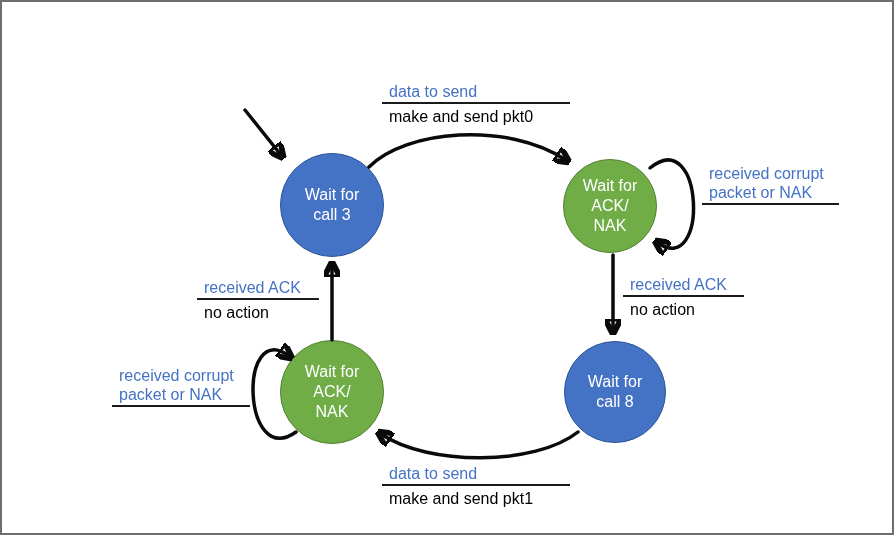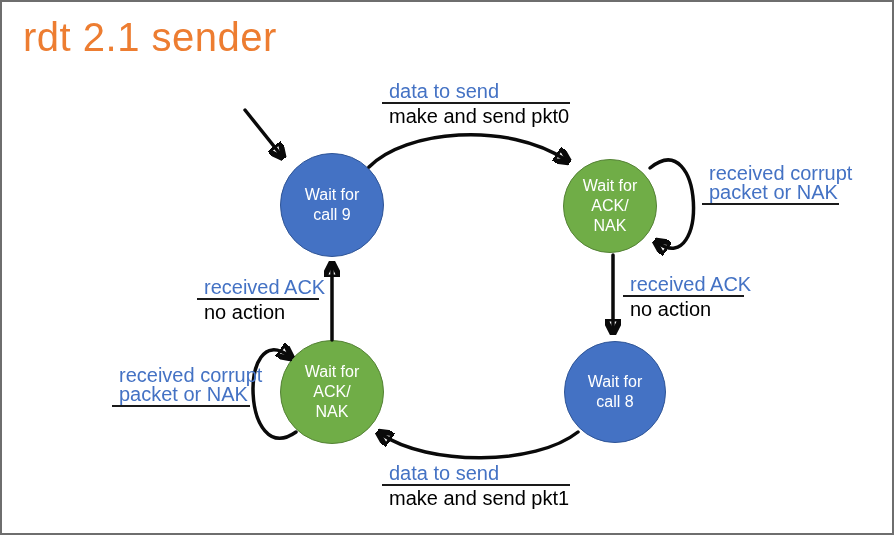--- a/index.html
+++ b/index.html
@@ -51,21 +51,21 @@
   .arrow-layer path {
     fill: none;
     stroke: #0a0a0a;
     stroke-width: 3.5;
     stroke-linecap: round;
   }
 
   .tlabel {
     position: absolute;
     z-index: 3;
-    font-size: 20px;
+    font-size: 16px;
   }
   .tlabel .event {
     color: #4472C4;
     line-height: 19px;
     padding-left: 7px;
     white-space: nowrap;
   }
   .tlabel .event.underlined {
     border-bottom: 2px solid #1a1a1a;
     padding-bottom: 1px;
@@ -76,26 +76,25 @@
     padding-left: 7px;
     padding-top: 3px;
     white-space: nowrap;
   }
 </style>
 </head>
 <body>
 
 <div class="slide">
 
-  <h1 class="page-title">rdt 2.1 sender</h1>
 
   <div class="state blue" style="left:278px; top:151px; width:104px; height:104px;">
     <div>
       <div>Wait for</div>
-      <div>call 9</div>
+      <div>call 3</div>
     </div>
   </div>
 
   <div class="state green" style="left:561px; top:157px; width:94px; height:94px;">
     <div>
       <div>Wait for</div>
       <div>ACK/</div>
       <div>NAK</div>
     </div>
   </div>

